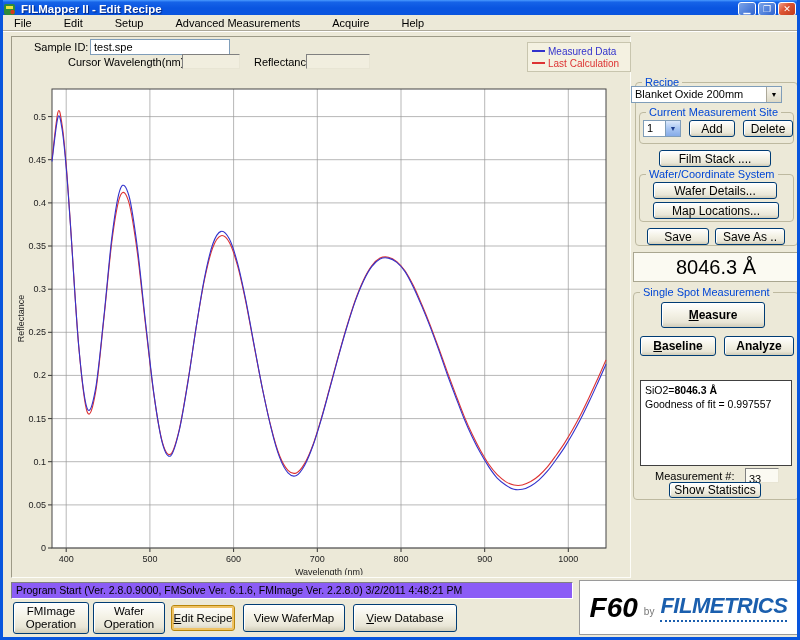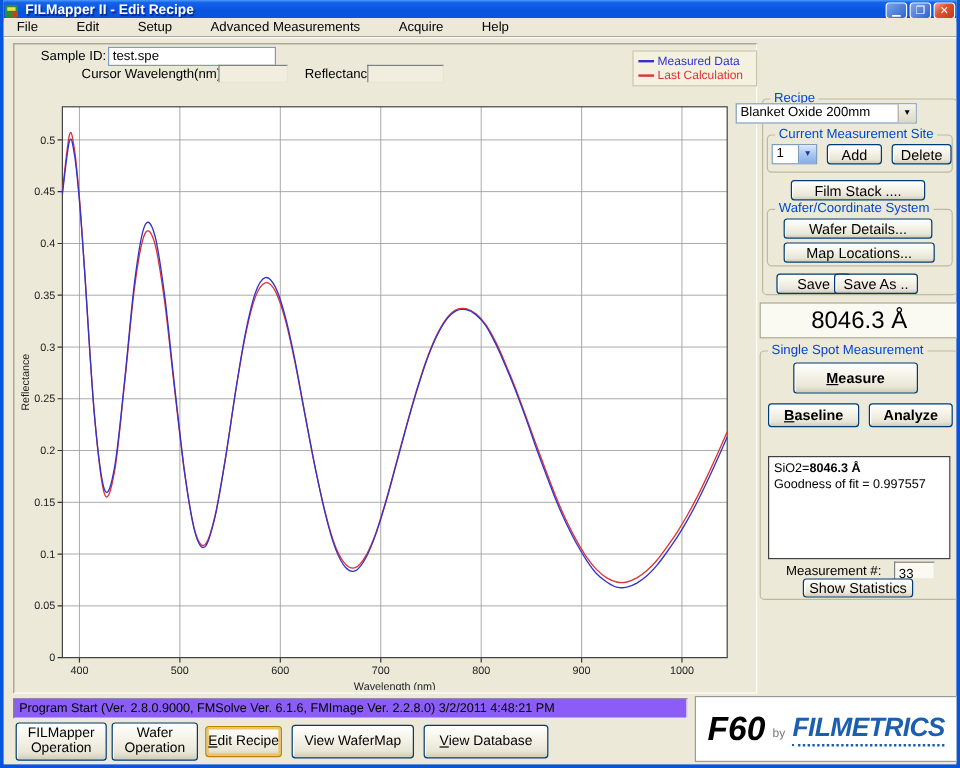--- a/index.html
+++ b/index.html
@@ -195,21 +195,21 @@
           <path d="M38.0,86.5C39.0,79.1,42.2,47.9,43.9,42.5C45.5,37.0,46.6,45.3,48.0,53.7C49.4,62.0,50.8,76.6,52.2,92.5C53.6,108.5,54.3,119.5,56.4,149.5C58.5,179.4,62.0,241.3,64.8,272.0C67.6,302.6,70.4,326.2,73.1,333.2C75.9,340.3,78.7,329.5,81.5,314.2C84.3,299.0,87.1,267.7,89.9,241.8C92.7,215.9,95.5,180.4,98.3,158.9C101.0,137.5,103.8,119.5,106.6,113.2C109.4,106.9,112.2,111.1,115.0,121.0C117.8,130.9,120.6,151.5,123.4,172.8C126.1,194.0,128.9,224.1,131.7,248.7C134.5,273.3,137.3,300.3,140.1,320.3C142.9,340.3,145.7,358.5,148.5,368.6C151.3,378.7,154.0,382.8,156.8,380.7C159.6,378.5,162.4,367.6,165.2,355.7C168.0,343.7,170.8,326.0,173.6,309.1C176.4,292.1,179.2,271.4,181.9,253.9C184.7,236.3,187.5,217.9,190.3,203.8C193.1,189.7,195.9,177.2,198.7,169.3C201.5,161.4,204.3,157.2,207.0,156.4C209.8,155.5,212.6,158.7,215.4,164.1C218.2,169.6,221.0,178.6,223.8,189.1C226.6,199.6,229.4,213.3,232.2,227.1C234.9,240.9,237.7,257.2,240.5,272.0C243.3,286.8,246.1,302.3,248.9,316.0C251.7,329.6,254.5,342.9,257.3,353.9C260.0,365.0,262.8,375.1,265.6,382.4C268.4,389.7,271.2,394.9,274.0,397.9C276.8,401.0,279.6,401.8,282.4,400.5C285.2,399.2,287.9,395.2,290.7,390.2C293.5,385.1,296.3,378.1,299.1,370.3C301.9,362.6,304.7,353.1,307.5,343.6C310.3,334.1,313.0,323.6,315.8,313.4C318.6,303.2,321.4,292.4,324.2,282.3C327.0,272.3,329.8,262.2,332.6,253.0C335.4,243.8,338.2,234.9,340.9,227.1C343.7,219.3,346.5,212.3,349.3,206.4C352.1,200.5,354.9,195.5,357.7,191.7C360.5,188.0,363.3,185.4,366.0,184.0C368.8,182.5,371.6,182.5,374.4,183.1C377.2,183.7,380.0,185.1,382.8,187.4C385.6,189.7,388.4,192.7,391.2,196.9C393.9,201.1,396.7,206.7,399.5,212.4C402.3,218.2,405.1,224.8,407.9,231.4C410.7,238.0,413.5,244.9,416.3,252.1C419.0,259.3,421.8,266.8,424.6,274.6C427.4,282.3,430.2,291.0,433.0,298.7C435.8,306.5,438.6,313.8,441.4,321.2C444.2,328.5,446.9,336.0,449.7,342.7C452.5,349.5,455.3,355.8,458.1,361.7C460.9,367.6,463.7,373.1,466.5,378.1C469.3,383.1,472.1,387.7,474.8,391.9C477.6,396.1,480.4,400.1,483.2,403.1C486.0,406.1,488.8,408.1,491.6,410.0C494.4,411.9,497.2,413.6,499.9,414.3C502.7,415.0,505.5,414.9,508.3,414.3C511.1,413.8,513.9,412.5,516.7,410.9C519.5,409.3,522.3,407.3,525.1,404.8C527.8,402.4,530.6,399.5,533.4,396.2C536.2,392.9,539.0,388.9,541.8,385.0C544.6,381.1,547.4,377.2,550.2,372.9C552.9,368.6,555.7,364.0,558.5,359.1C561.3,354.2,564.1,349.0,566.9,343.6C569.7,338.1,572.5,332.2,575.3,326.3C578.1,320.4,580.8,314.4,583.6,308.2C586.4,302.0,590.6,292.4,592.0,289.2" fill="none" stroke="#3333cc" stroke-width="1.1"></path>
           <text x="315" y="500" font-size="9" fill="#222" text-anchor="middle">Wavelength (nm)</text>
           <text transform="translate(10 243.5) rotate(-90)" font-size="9" fill="#222" text-anchor="middle">Reflectance</text>
         </svg>
     </div>
   </div>
 
   <div class="groupbox" style="left:632px;top:82px;width:163px;height:164px;">
     <span class="grouplabel">Recipe</span>
   </div>
-  <div class="combo" style="left:610px;top:86px;width:151px;height:17px;">
+  <div class="combo" style="left:628px;top:86px;width:151px;height:17px;">
     <span class="val">Blanket Oxide 200mm</span>
     <span class="arrow">▼</span>
   </div>
 
   <div class="groupbox" style="left:636px;top:112px;width:155px;height:32px;">
     <span class="grouplabel">Current Measurement Site</span>
   </div>
   <div class="combo" style="left:640px;top:120px;width:38px;height:17px;">
     <span class="val">1</span>
     <span class="arrow blue">▼</span>
@@ -219,21 +219,21 @@
 
   <div class="btn" style="left:656px;top:150px;width:112px;height:17px;">Film Stack ....</div>
 
   <div class="groupbox" style="left:636px;top:174px;width:155px;height:48px;">
     <span class="grouplabel">Wafer/Coordinate System</span>
   </div>
   <div class="btn" style="left:650px;top:182px;width:124px;height:17px;">Wafer Details...</div>
   <div class="btn" style="left:650px;top:202px;width:126px;height:17px;">Map Locations...</div>
 
   <div class="btn" style="left:644px;top:228px;width:62px;height:17px;">Save</div>
-  <div class="btn" style="left:692px;top:228px;width:70px;height:17px;">Save As ..</div>
+  <div class="btn" style="left:712px;top:228px;width:70px;height:17px;">Save As ..</div>
 
   <div id="thickness-display">8046.3 Å</div>
 
   <div class="groupbox" style="left:630px;top:292px;width:166px;height:208px;">
     <span class="grouplabel">Single Spot Measurement</span>
   </div>
   <div class="btn bold" style="left:658px;top:302px;width:104px;height:26px;font-size:12px;"><u>M</u>easure</div>
   <div class="btn bold" style="left:637px;top:336px;width:76px;height:20px;"><u>B</u>aseline</div>
   <div class="btn bold" style="left:721px;top:336px;width:70px;height:20px;">Analyze</div>
 
@@ -242,21 +242,21 @@
     <div>Goodness of fit = 0.997557</div>
   </div>
 
   <span class="lbl" style="left:652px;top:470px;">Measurement #:</span>
   <div class="textbox" style="left:742px;top:468px;width:34px;height:15px;background:#fbfaf2;border-color:#808080 #e8e5d4 #e8e5d4 #808080;">33</div>
   <div class="btn" style="left:666px;top:482px;width:92px;height:16px;">Show Statistics</div>
 
   <div id="status-field">Program Start (Ver. 2.8.0.9000, FMSolve Ver. 6.1.6, FMImage Ver. 2.2.8.0)  3/2/2011 4:48:21 PM</div>
 
   <div class="btn navbtn" style="left:10px;top:602px;width:76px;height:32px;">
-    <span>FILMapper</span>
+    <span>FMImage</span>
     <span>Operation</span>
   </div>
   <div class="btn navbtn" style="left:90px;top:602px;width:72px;height:32px;">
     <span>Wafer</span>
     <span>Operation</span>
   </div>
   <div class="btn focus-ring" style="left:168px;top:605px;width:64px;height:26px;font-size:11.5px;"><u>E</u>dit Recipe</div>
   <div class="btn" style="left:240px;top:604px;width:102px;height:28px;font-size:11.5px;">View WaferMap</div>
   <div class="btn" style="left:350px;top:604px;width:104px;height:28px;font-size:11.5px;"><u>V</u>iew Database</div>
 

